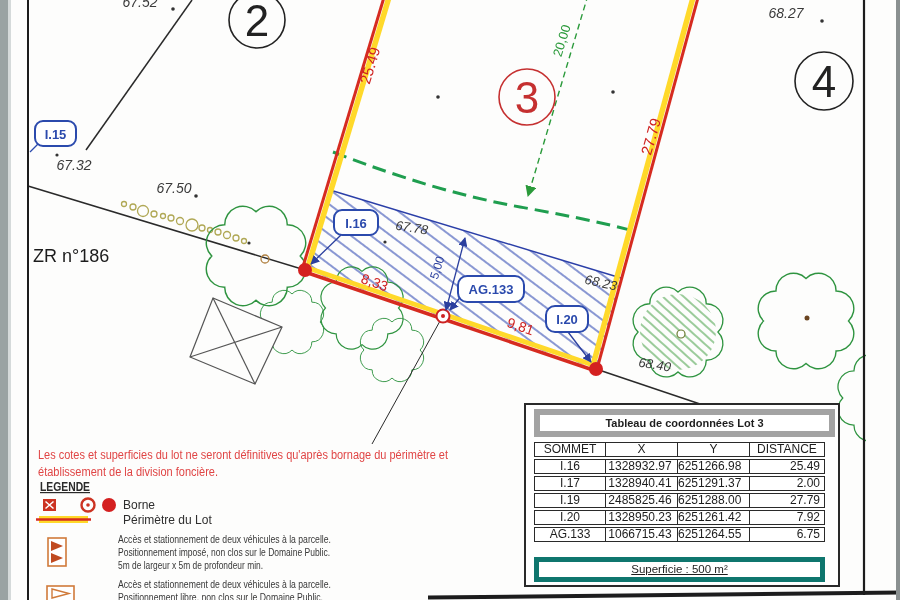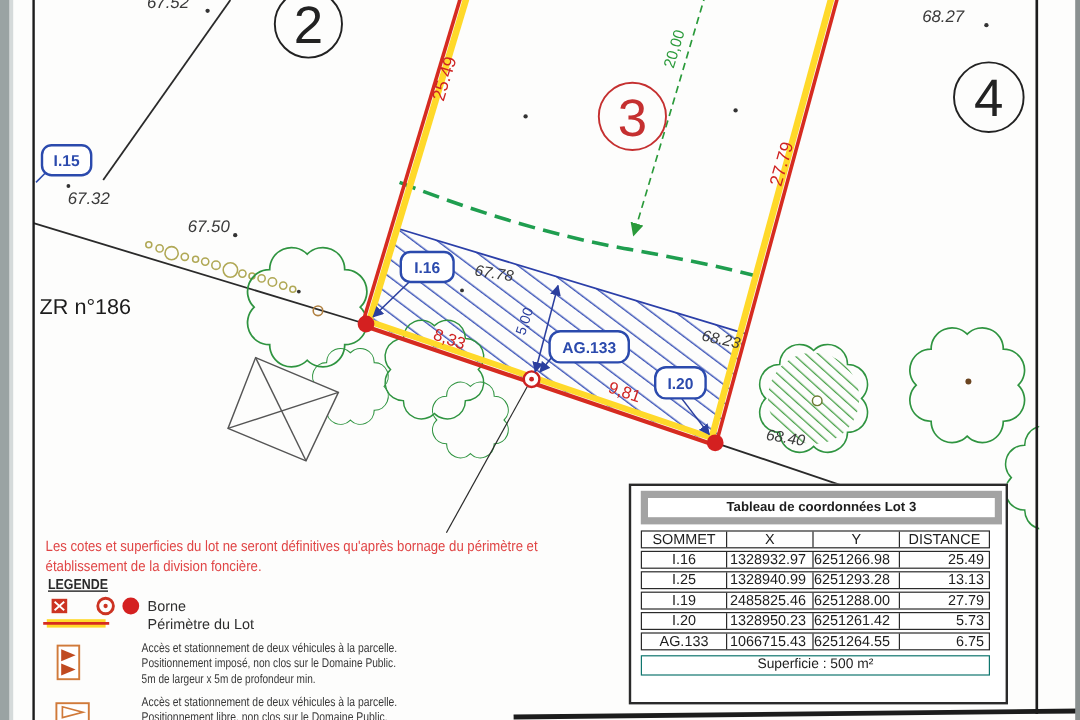--- a/index.html
+++ b/index.html
@@ -26,25 +26,25 @@
   #coord-table{position:absolute;left:524px;top:403px;width:316px;height:184px;
     border:2px solid #2a2a2a;background:#fff;box-sizing:border-box;color:#1d1d1d;}
   #coord-table .title-box{position:absolute;left:8px;top:4px;width:289px;height:16px;
     border:6px solid #a3a3a3;text-align:center;font-size:11px;line-height:16px;font-weight:bold;}
   #coord-table .grid{position:absolute;left:8px;top:37px;width:291px;}
   .trow{display:flex;border:1px solid #2a2a2a;height:13px;margin-bottom:2px;
     font-size:12px;line-height:13px;background:#fff;}
   .trow .c{box-sizing:border-box;}
   .trow .c1{width:71px;text-align:center;border-right:1px solid #2a2a2a;}
   .trow .c2{width:72px;text-align:center;padding-right:3px;border-right:1px solid #2a2a2a;}
-  .trow .c3{width:72px;text-align:center;padding-right:7px;border-right:1px solid #2a2a2a;}
+  .trow .c3{width:72px;text-align:left;padding-right:7px;border-right:1px solid #2a2a2a;}
   .trow .c4{flex:1;text-align:right;padding-right:4px;}
   .trow.hdr .c2,.trow.hdr .c3,.trow.hdr .c4{text-align:center;padding-right:0;}
-  .foot-row{border:1px solid #0f766e;height:15px;margin-top:4px;text-align:center;
-    font-size:11.5px;line-height:15px;background:#fff;}
+  .foot-row{border:5px solid #0f766e;height:15px;margin-top:15px;text-align:center;
+    font-size:11.5px;line-height:15px;background:#fff;text-decoration:underline;}
 </style>
 </head>
 <body>
 
 <div id="stage">
 
 <svg id="plan-svg" width="900" height="600" viewBox="0 0 900 600">
   <defs>
     <pattern id="hatchB" patternUnits="userSpaceOnUse" width="12" height="12" patternTransform="rotate(37)">
       <path d="M0 1 H12" stroke="#3d55b8" stroke-width="1.2"></path>
@@ -252,36 +252,36 @@
       <div class="c c3">Y</div>
       <div class="c c4">DISTANCE</div>
     </div>
     <div class="trow">
       <div class="c c1">I.16</div>
       <div class="c c2">1328932.97</div>
       <div class="c c3">6251266.98</div>
       <div class="c c4">25.49</div>
     </div>
     <div class="trow">
-      <div class="c c1">I.25</div>
-      <div class="c c2">1328940.99</div>
-      <div class="c c3">6251293.28</div>
-      <div class="c c4">13.13</div>
+      <div class="c c1">I.17</div>
+      <div class="c c2">1328940.41</div>
+      <div class="c c3">6251291.37</div>
+      <div class="c c4">2.00</div>
     </div>
     <div class="trow">
       <div class="c c1">I.19</div>
       <div class="c c2">2485825.46</div>
       <div class="c c3">6251288.00</div>
       <div class="c c4">27.79</div>
     </div>
     <div class="trow">
       <div class="c c1">I.20</div>
       <div class="c c2">1328950.23</div>
       <div class="c c3">6251261.42</div>
-      <div class="c c4">5.73</div>
+      <div class="c c4">7.92</div>
     </div>
     <div class="trow">
       <div class="c c1">AG.133</div>
       <div class="c c2">1066715.43</div>
       <div class="c c3">6251264.55</div>
       <div class="c c4">6.75</div>
     </div>
     <div class="foot-row">Superficie : 500 m²</div>
   </div>
 </div>

